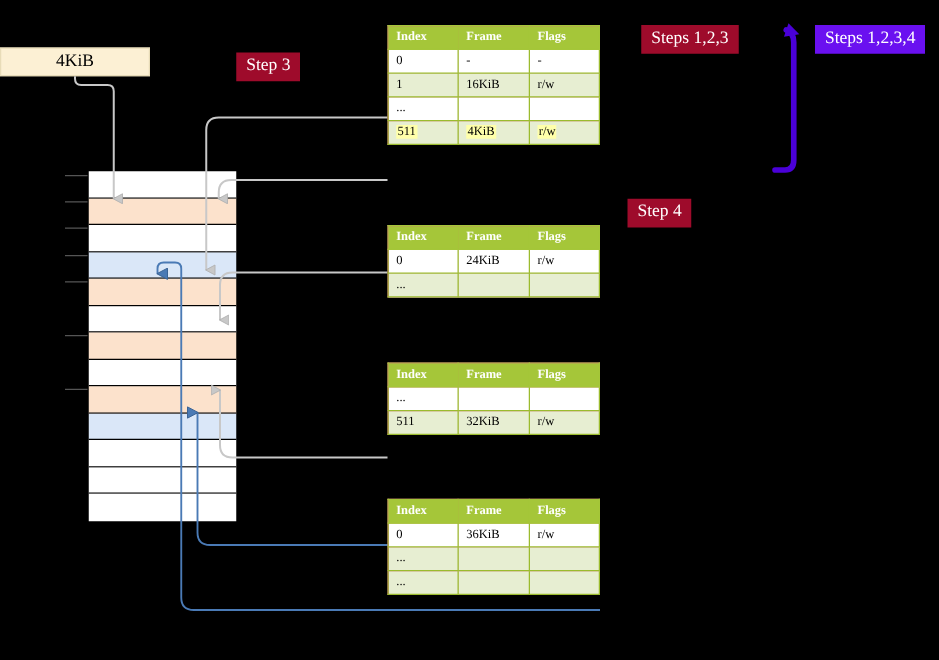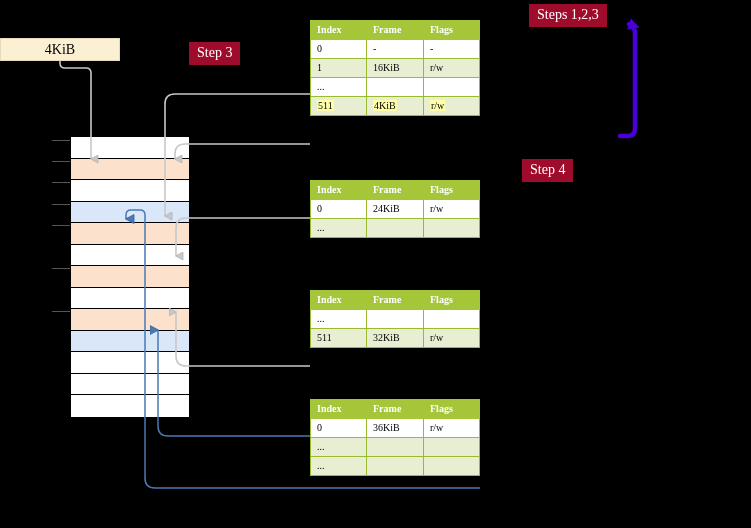--- a/index.html
+++ b/index.html
@@ -120,24 +120,25 @@
 <body>
 
 <div id="stage">
 
   <div id="kib-box">
     <span>4KiB</span>
   </div>
 
   <div class="badge badge-red" style="left:189px; top:42px;">Step 3</div>
 
-  <div class="badge badge-red" style="left:513px; top:4px;margin-left:16px;">Steps 1,2,3</div>
-
-
-  <div class="badge badge-red" style="left:522px; top:159px;">Step 4</div>
+  <div class="badge badge-red" style="left:513px; top:20px;">Steps 1,2,3</div>
+
+  <div class="badge badge-violet" style="left:652px; top:20px;">Steps 1,2,3,4</div>
+
+  <div class="badge badge-red" style="left:502px; top:159px;">Step 4</div>
 
   <div id="memcol">
     <div class="mrow m-white" style="top:0px;"></div>
     <div class="mrow m-orange" style="top:21.5px;"></div>
     <div class="mrow m-white" style="top:43px;"></div>
     <div class="mrow m-blue" style="top:64.5px;"></div>
     <div class="mrow m-orange" style="top:86px;"></div>
     <div class="mrow m-white" style="top:107.5px;"></div>
     <div class="mrow m-orange" style="top:129px;"></div>
     <div class="mrow m-white" style="top:150.5px;"></div>

